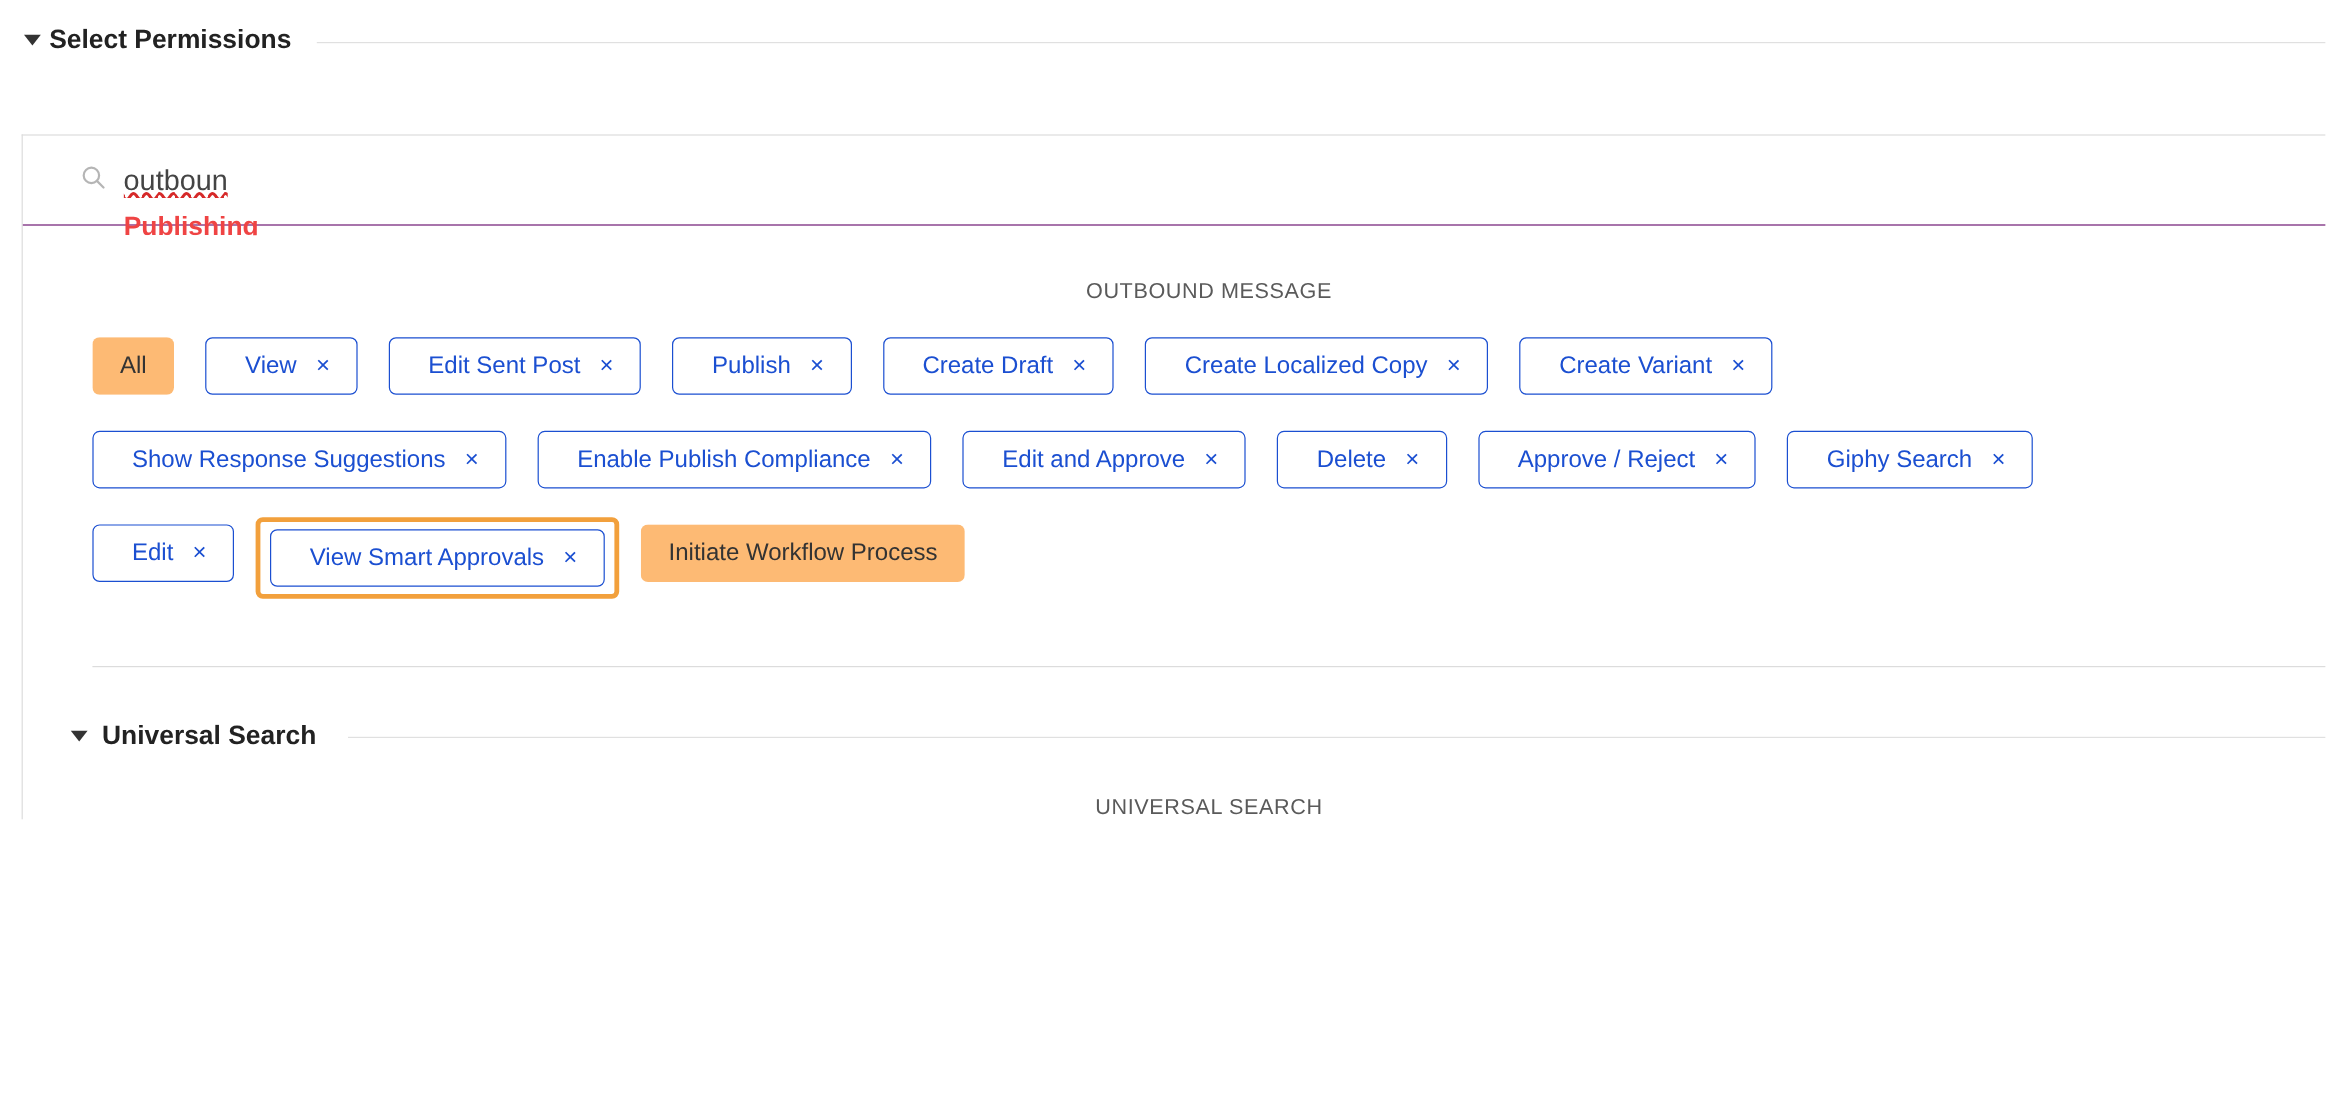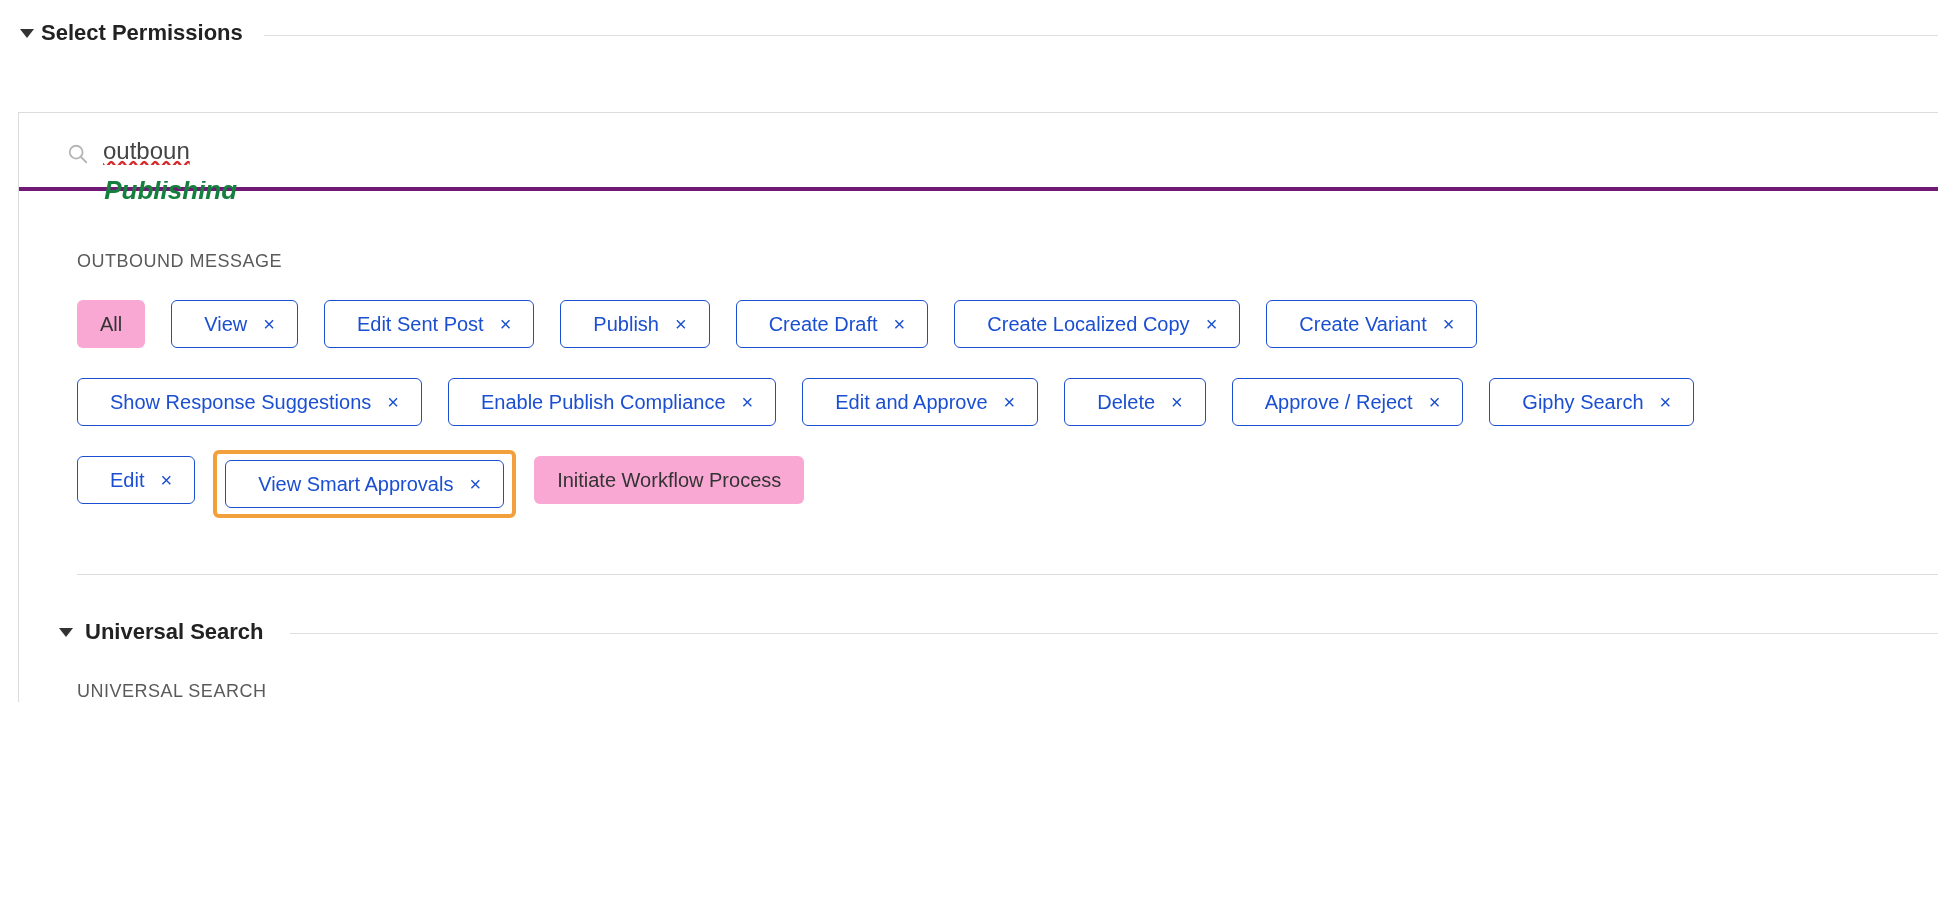--- a/index.html
+++ b/index.html
@@ -42,23 +42,23 @@
     padding: 26px 0 0 18px;
   }
   .panel {
     border: 1px solid #dcdcdc;
     border-right: none;
     border-bottom: none;
     margin-top: 40px;
   }
   .search-row {
     display: flex;
-    align-items: flex-end;
+    align-items: flex-start;
     padding: 24px 0 22px 48px;
-    border-bottom: 4px solid #701a75;
+    border-bottom: 1px solid #701a75;
   }
   .search-row .mag {
     width: 22px;
     height: 22px;
     margin-right: 14px;
     opacity: 0.55;
   }
   .search-row input {
     border: none;
     outline: none;
@@ -68,66 +68,66 @@
     width: 400px;
   }
   .spellcheck {
     text-decoration: underline wavy #d62929;
     text-decoration-skip-ink: none;
   }
   .subsection {
     padding: 0 0 0 40px;
   }
   .clipped-header {
-    font-size: 26px;
+    font-size: 22px;
     font-weight: 700;
-    color: #15803d;
+    color: #ef4444;
     margin-top: -10px;
     margin-left: 18px;
     height: 18px;
     overflow: hidden;
     line-height: 0px;
     padding-top: 8px;
     position: relative;
-    font-style: italic;
   }
   .clipped-header .caret-sm {
     display:inline-block;
     width:0;height:0;
     border-left:6px solid transparent;
     border-right:6px solid transparent;
     border-top:8px solid #333;
     vertical-align: 2px;
     margin-right: 8px;
     visibility: hidden;
   }
   .group-label {
     font-size: 18px;
     letter-spacing: 0.5px;
     color: #5a5a5a;
-    margin: 52px 0 0 18px;
+    margin: 36px 0 0 18px;
+    text-align: center;
   }
   .chip-flow {
     display: flex;
     flex-wrap: wrap;
     gap: 30px 26px;
     margin: 28px 0 0 18px;
     max-width: 1700px;
   }
   .chip {
     display: inline-flex;
     align-items: center;
     height: 48px;
     padding: 0 22px;
     border-radius: 6px;
     font-size: 20px;
     white-space: nowrap;
   }
   .chip.plain {
-    background: #f9a8d4;
+    background: #fdba74;
     color: #333;
     border: 1px solid transparent;
   }
   .chip.selected {
     background: #fff;
     color: #1b4fd1;
     border: 1.5px solid #1b4fd1;
     padding-left: 32px;
   }
   .chip .x {

